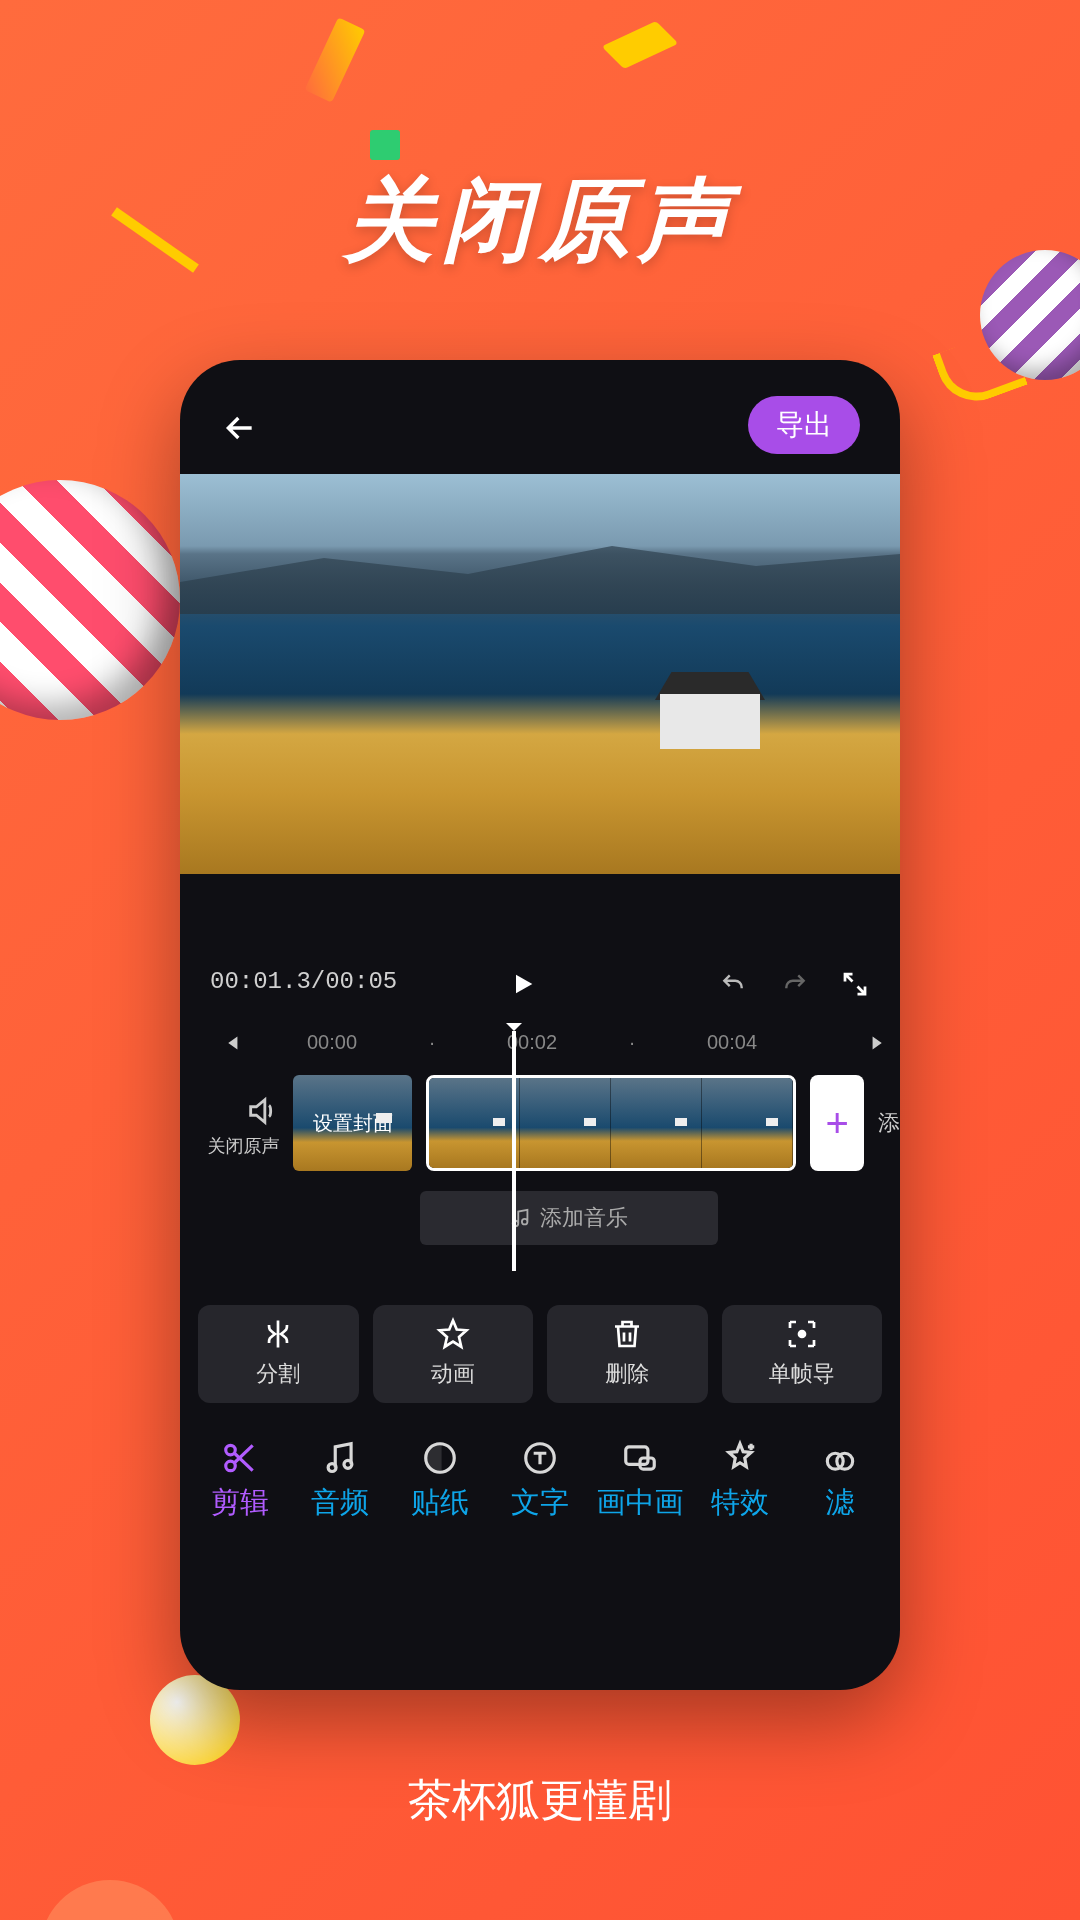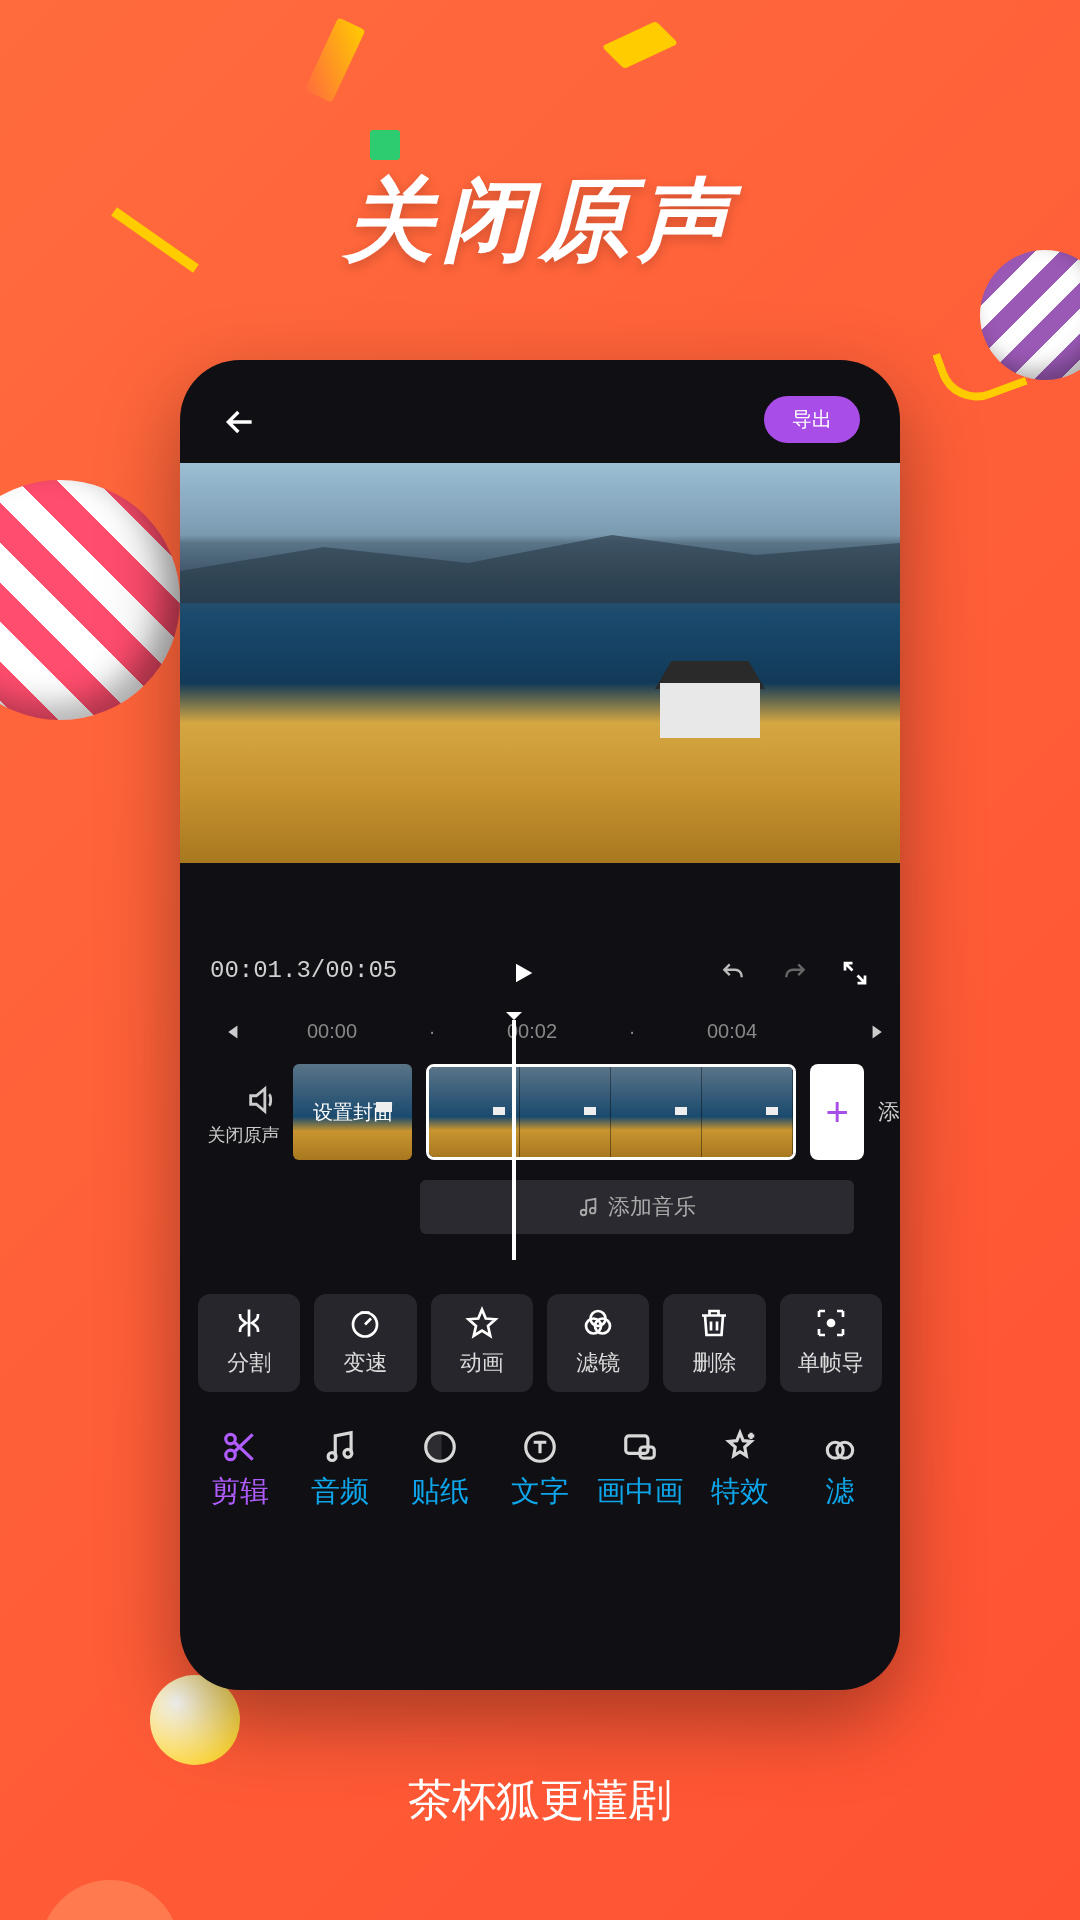--- a/index.html
+++ b/index.html
@@ -59,21 +59,21 @@
   align-items: center;
   justify-content: space-between;
   padding: 36px 40px 20px 40px;
 }
 .back-arrow { color: #fff; font-size: 40px; }
 .export-btn {
   background: #a84de8;
   color: #fff;
   border-radius: 30px;
   padding: 10px 28px;
-  font-size: 20px;
+  font-size: 28px;
 }
 .preview {
   width: 100%;
   height: 400px;
   background: linear-gradient(to bottom, #9cbfd4 0%, #7a9ab0 18%, #5a7488 20%, #3d5568 28%, #1a4a6e 38%, #123a58 55%, #d4a742 65%, #c89530 80%, #a87820 100%);
   position: relative;
 }
 .preview .mountain {
   position: absolute; top: 60px; left: 0; width: 100%; height: 80px;
   background: linear-gradient(to bottom, rgba(60,80,95,.8), rgba(40,60,75,.9));
@@ -178,21 +178,21 @@
   background: #fff;
 }
 .playhead::before {
   content: '';
   position: absolute; top: -8px; left: -6px;
   border: 8px solid transparent;
   border-top-color: #fff;
 }
 .music-row {
   margin: 14px 0 0 220px;
-  width: 434px;
+  width: 298px;
   height: 54px;
   background: #2a2a30;
   border-radius: 6px;
   display: flex;
   align-items: center;
   justify-content: center;
   color: #aaa;
   font-size: 22px;
   gap: 8px;
 }
@@ -338,38 +338,23 @@
 
   <div class="tool-row">
     <div class="tool">
       <span class="ic"><svg width="36" height="36" viewBox="0 0 24 24" fill="none" stroke="#fff" stroke-width="1.8">
             <path d="M12 3v18M6 6c0 3 0 3 4 6-4 3-4 3-4 6M18 6c0 3 0 3-4 6 4 3 4 3 4 6"></path>
           </svg></span>
       <span class="lb">分割</span>
     </div>
     <div class="tool">
       <span class="ic"><svg width="36" height="36" viewBox="0 0 24 24" fill="none" stroke="#fff" stroke-width="1.8">
-            <circle cx="12" cy="13" r="8"></circle>
-            <path d="M12 13l4-4M9 5h6"></path>
-          </svg></span>
-      <span class="lb">变速</span>
-    </div>
-    <div class="tool">
-      <span class="ic"><svg width="36" height="36" viewBox="0 0 24 24" fill="none" stroke="#fff" stroke-width="1.8">
             <path d="M12 3l2.5 6 6.5.5-5 4.5 1.5 6.5L12 17l-5.5 3.5L8 14 3 9.5l6.5-.5z"></path>
           </svg></span>
       <span class="lb">动画</span>
-    </div>
-    <div class="tool">
-      <span class="ic"><svg width="36" height="36" viewBox="0 0 24 24" fill="none" stroke="#fff" stroke-width="1.8">
-            <circle cx="9" cy="14" r="5"></circle>
-            <circle cx="15" cy="14" r="5"></circle>
-            <circle cx="12" cy="9" r="5"></circle>
-          </svg></span>
-      <span class="lb">滤镜</span>
     </div>
     <div class="tool">
       <span class="ic"><svg width="36" height="36" viewBox="0 0 24 24" fill="none" stroke="#fff" stroke-width="1.8">
             <path d="M4 7h16M9 7V4h6v3M6 7l1 13h10l1-13M10 11v6M14 11v6"></path>
           </svg></span>
       <span class="lb">删除</span>
     </div>
     <div class="tool">
       <span class="ic"><svg width="36" height="36" viewBox="0 0 24 24" fill="none" stroke="#fff" stroke-width="1.8">
             <path d="M4 4h4M4 4v4M20 4h-4M20 4v4M4 20h4M4 20v-4M20 20h-4M20 20v-4"></path>

